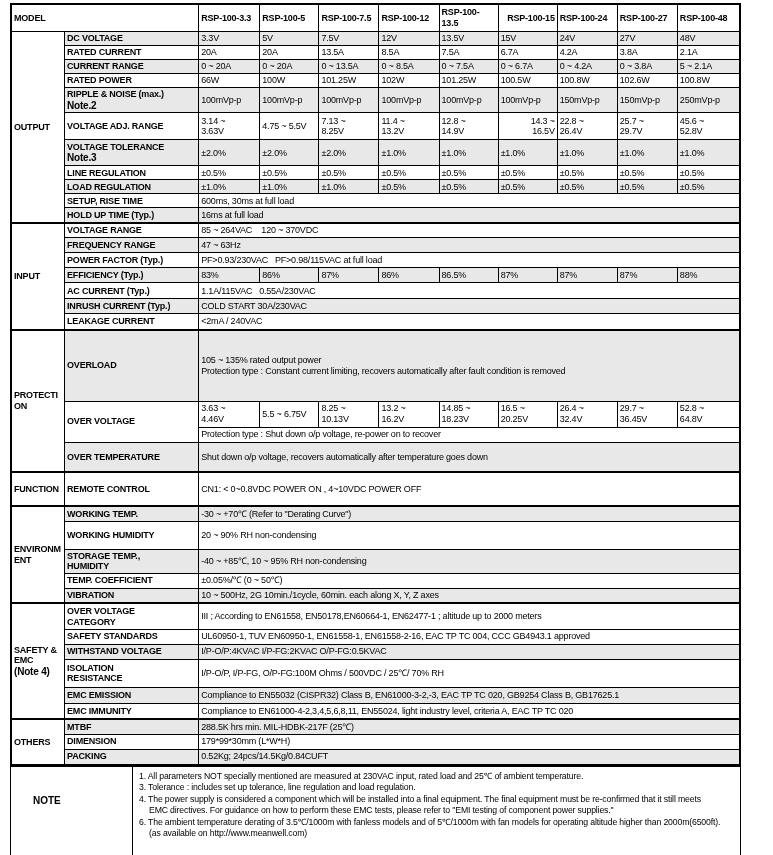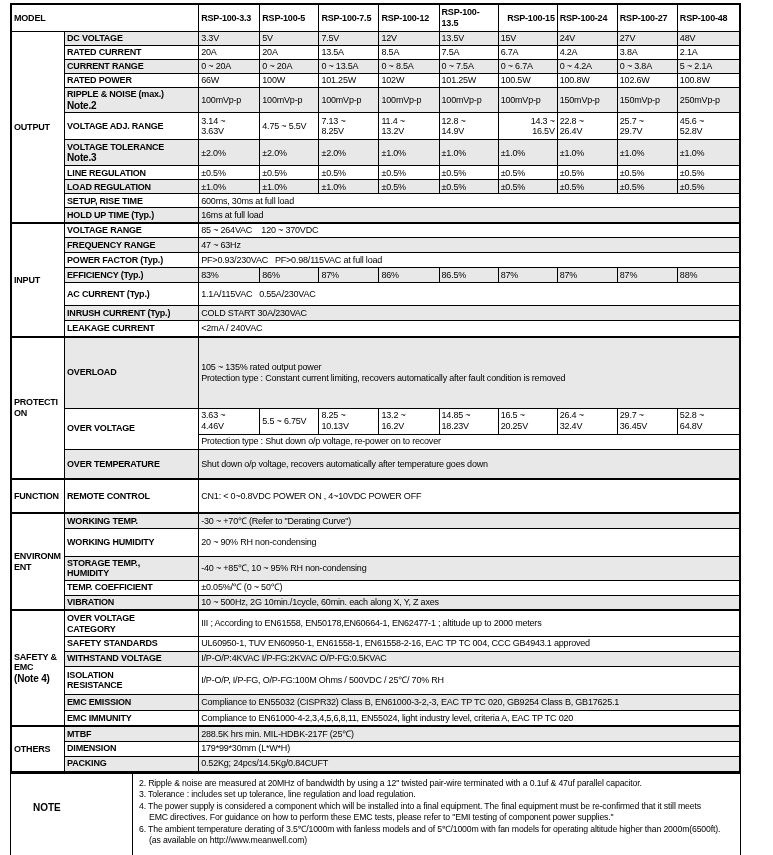--- a/index.html
+++ b/index.html
@@ -203,21 +203,21 @@
   <td>83%</td>
   <td>86%</td>
   <td>87%</td>
   <td>86%</td>
   <td>86.5%</td>
   <td class="nl">87%</td>
   <td>87%</td>
   <td class="nl">87%</td>
   <td>88%</td>
 </tr>
-<tr style="height:23px">
+<tr style="height:16px">
   <td class="lab">AC CURRENT (Typ.)</td>
   <td colspan="9">1.1A/115VAC   0.55A/230VAC</td>
 </tr>
 <tr class="g" style="height:15px">
   <td class="lab">INRUSH CURRENT (Typ.)</td>
   <td colspan="9">COLD START 30A/230VAC</td>
 </tr>
 <tr style="height:16px">
   <td class="lab">LEAKAGE CURRENT</td>
   <td colspan="9">&lt;2mA / 240VAC</td>
@@ -330,21 +330,21 @@
 <tr class="g" style="height:15px">
   <td class="lab">PACKING</td>
   <td colspan="9">0.52Kg; 24pcs/14.5Kg/0.84CUFT</td>
 </tr>
 </tbody>
     </table>
 
 <div id="noteRow">
   <div id="noteLabel">NOTE</div>
   <div id="noteBody">
-    <div class="noteItem">2. Ripple &amp; noise are measured at 20MHz of bandwidth by using a 12" twisted pair-wire terminated with a 0.1uf &amp; 47uf parallel capacitor.</div>
+    <div class="noteItem">1. All parameters NOT specially mentioned are measured at 230VAC input, rated load and 25℃ of ambient temperature.</div>
     <div class="noteItem">3. Tolerance : includes set up tolerance, line regulation and load regulation.</div>
     <div class="noteItem">4. The power supply is considered a component which will be installed into a final equipment. The final equipment must be re-confirmed that it still meets
 EMC directives. For guidance on how to perform these EMC tests, please refer to "EMI testing of component power supplies."</div>
     <div class="noteItem">6. The ambient temperature derating of 3.5℃/1000m with fanless models and of 5℃/1000m with fan models for operating altitude higher than 2000m(6500ft).
 (as available on http://www.meanwell.com)</div>
   </div>
 </div>
 </div>
 
 </body></html>

